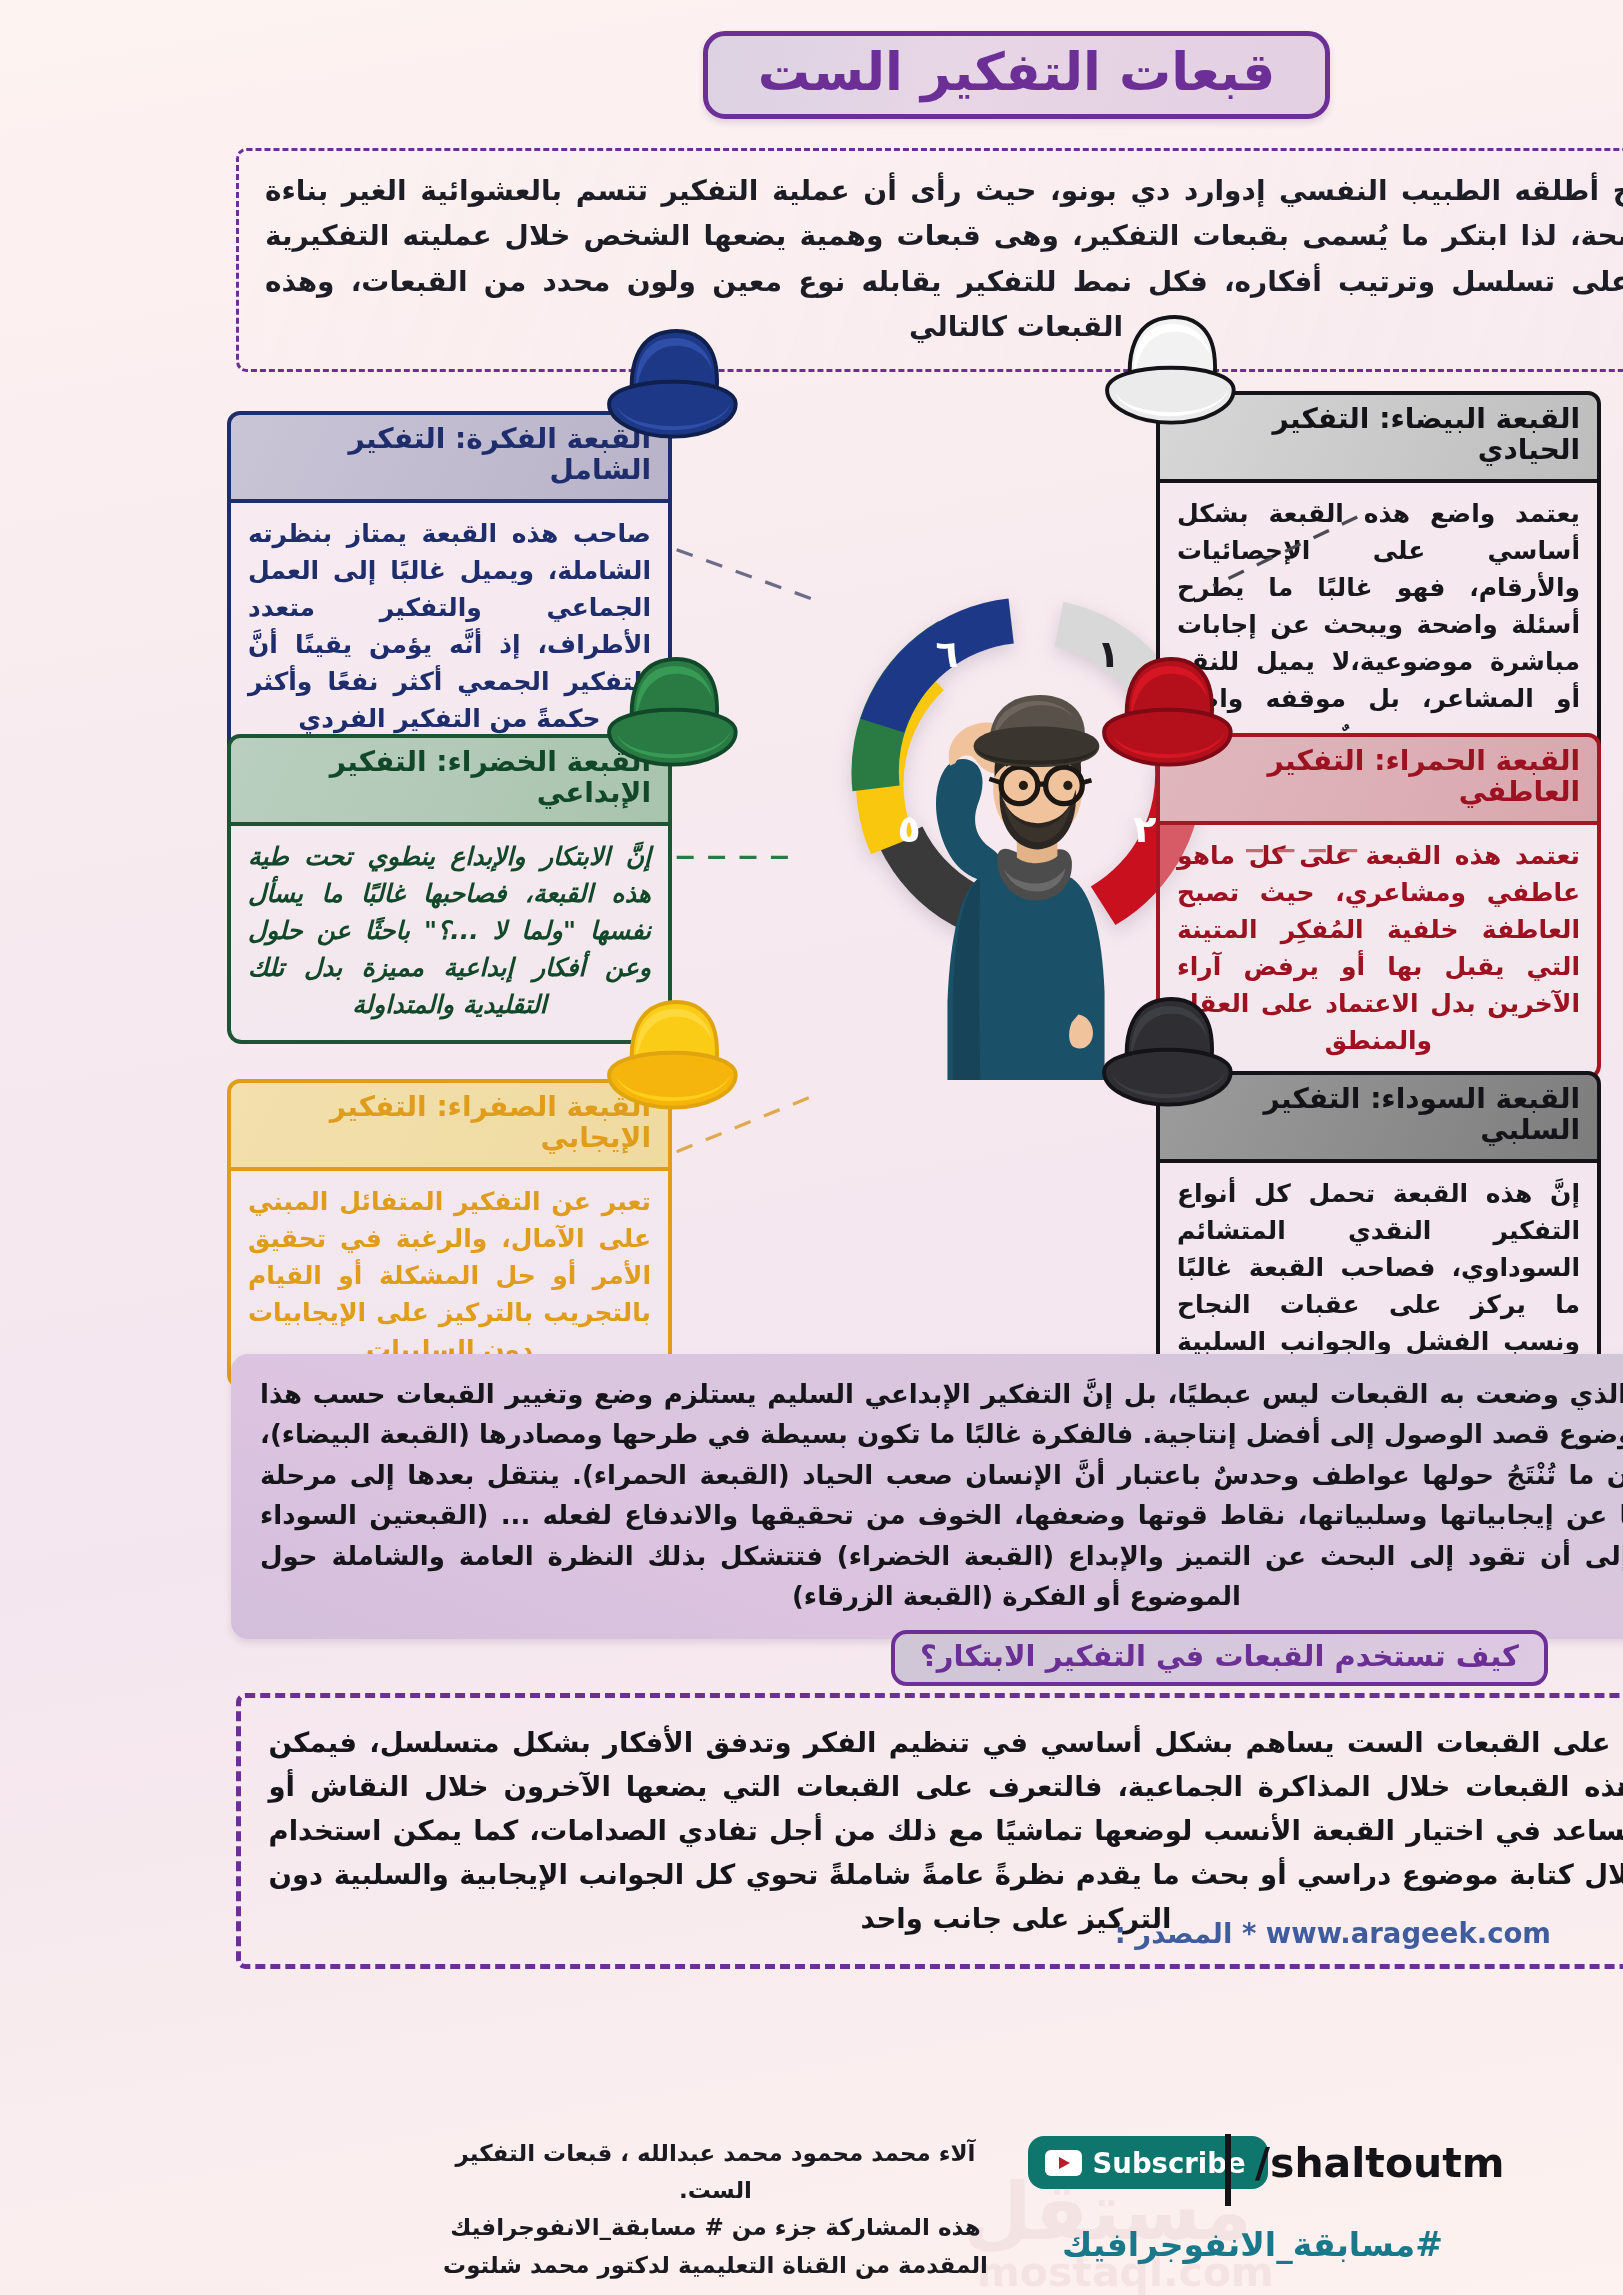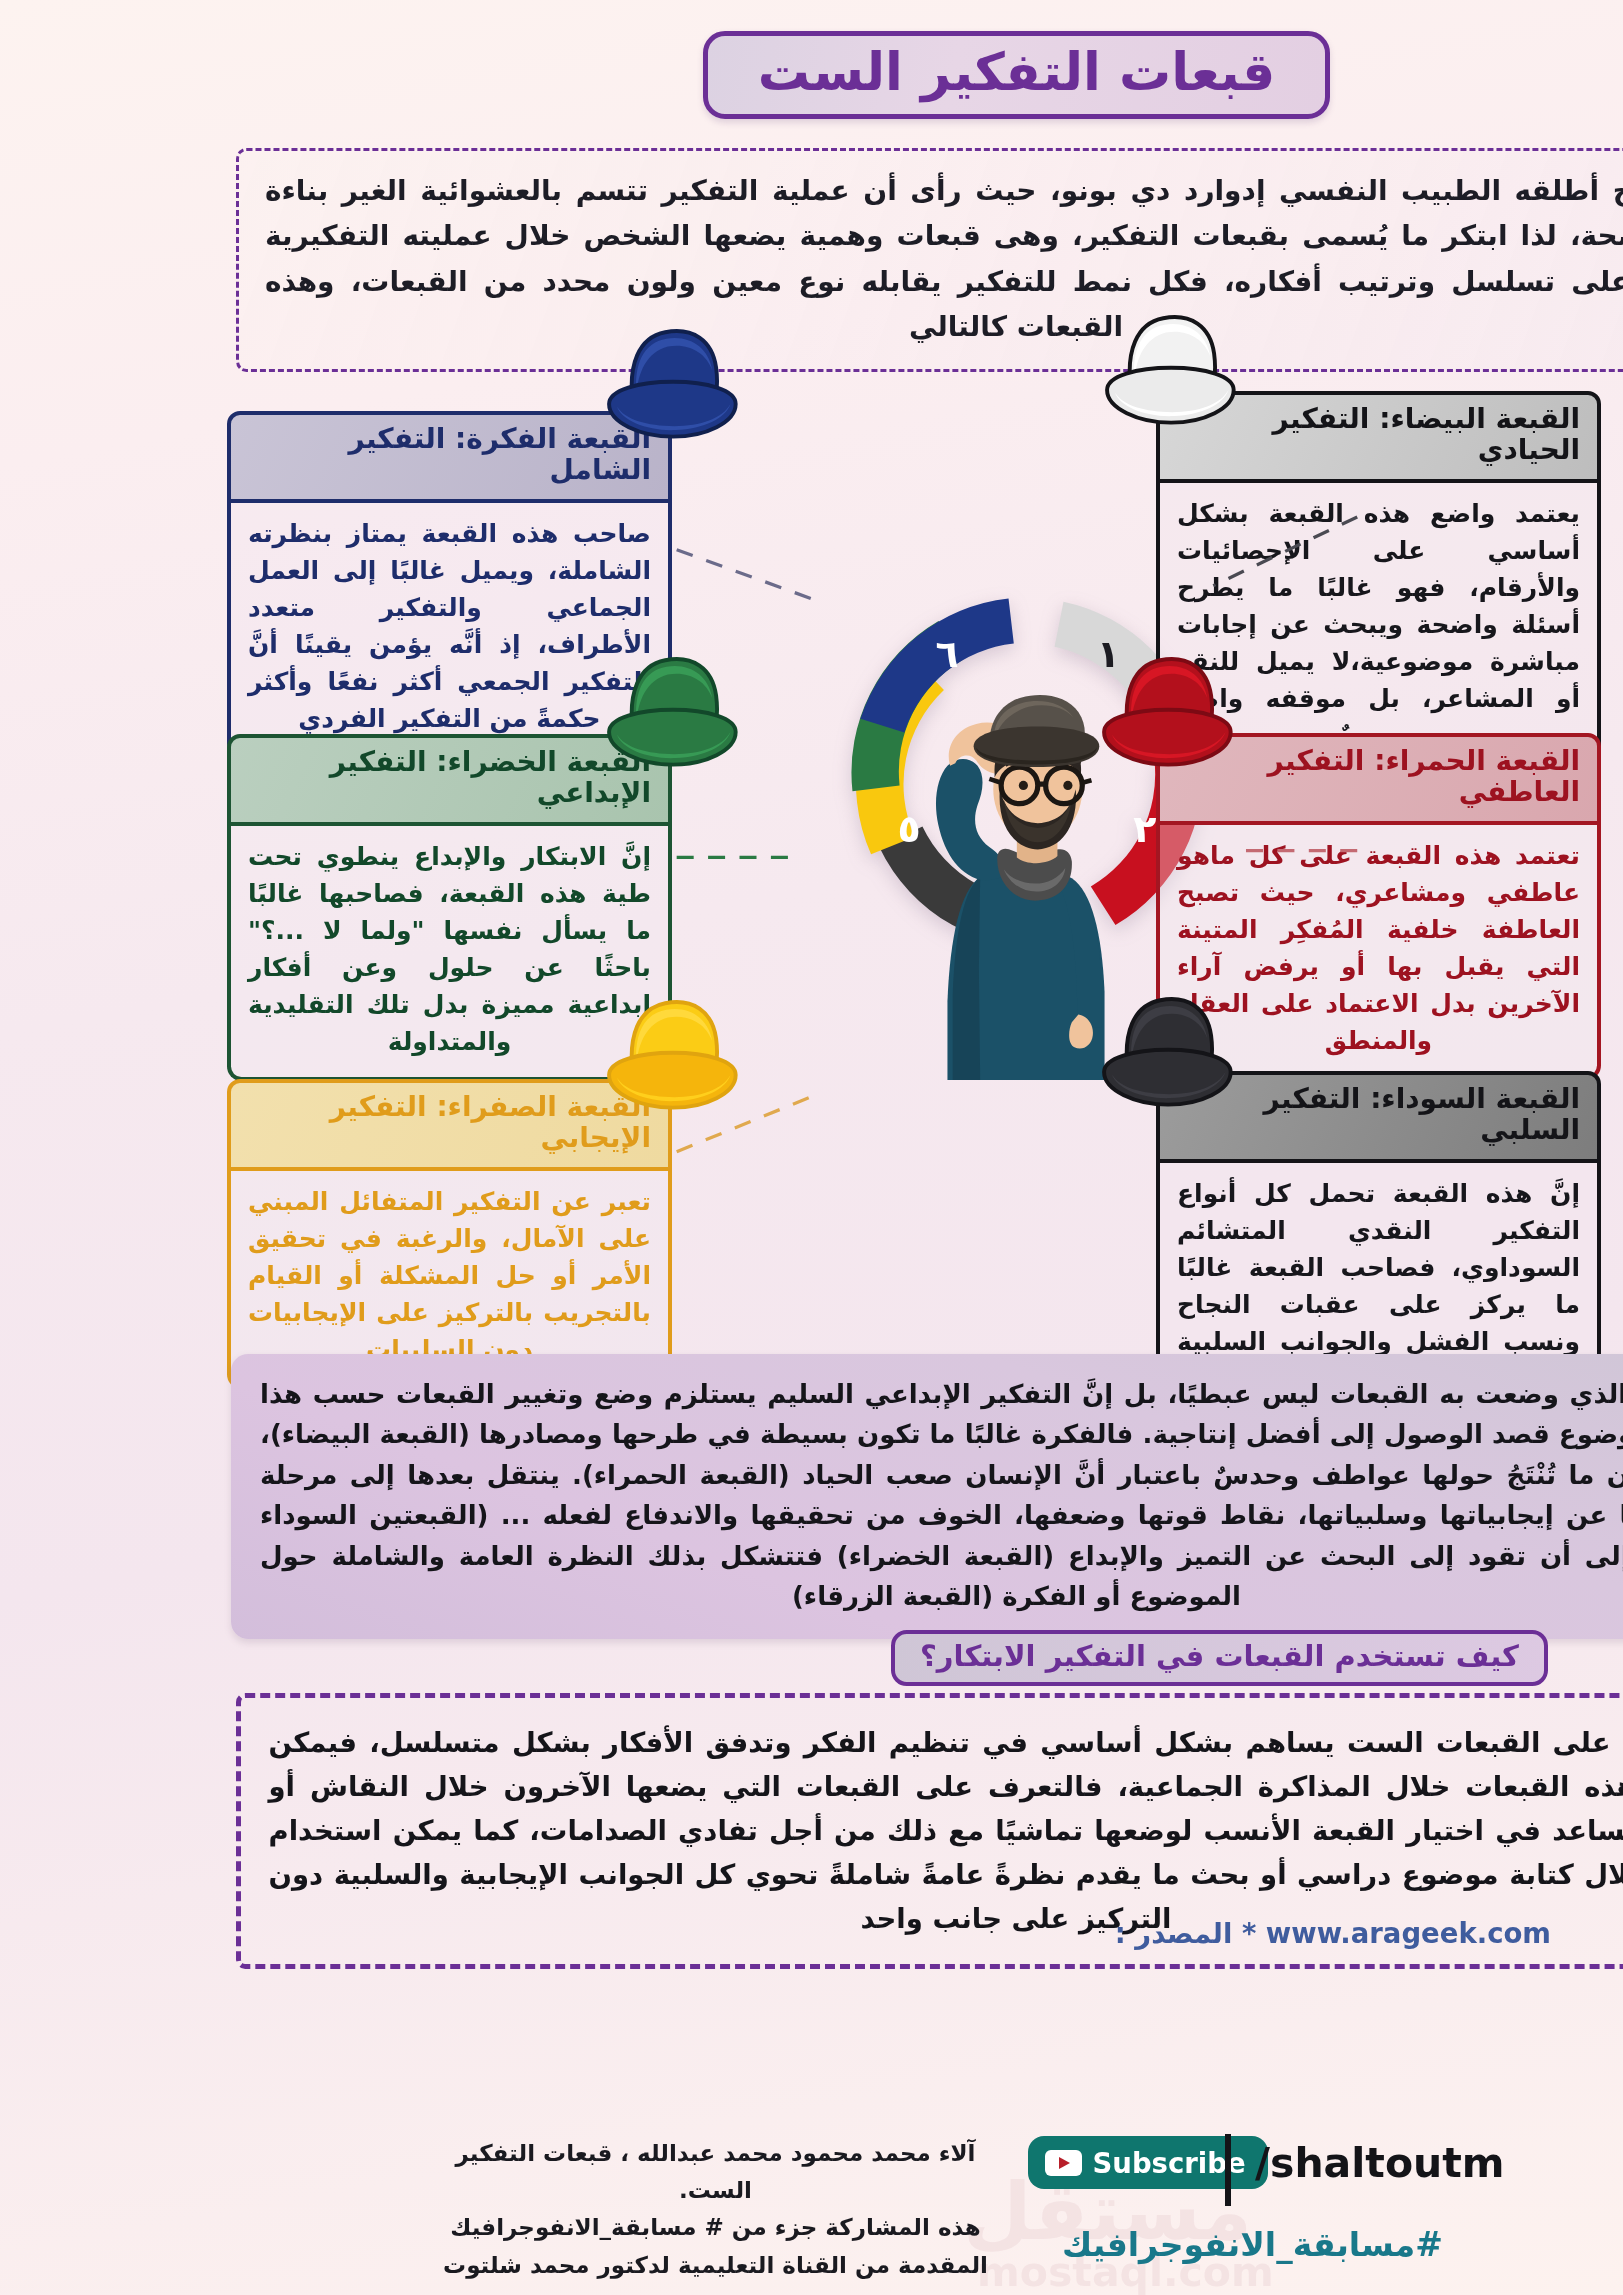--- a/index.html
+++ b/index.html
@@ -82,21 +82,21 @@
 
   
   .c-white { right:22px; top:391px; }
   .c-white .card-head { background:linear-gradient(115deg,#d7d7d7,#bdbdbd); border:4.6px solid #141418; color:#141418; }
   .c-white .card-body { background:rgba(240,230,238,.35); border:4.6px solid #141418; border-top:0; }
   .c-white .card-body p { color:#17171c; }
 
   
   .c-green { left:22px; top:734px; }
   .c-green .card-head { background:linear-gradient(115deg,#bacfbf,#a9c4ae); border:4.6px solid #1d5433; color:#12482a; }
-  .c-green .card-body { background:rgba(240,232,240,.35); border:4.6px solid #1d5433; border-top:0; }
+  .c-green .card-body { background:rgba(240,232,240,.35); border:4.6px solid #1d5433; border-top:0;font-style:italic; }
   .c-green .card-body p { color:#12482a; }
 
   
   .c-red { right:22px; top:733px; }
   .c-red .card-head { background:linear-gradient(115deg,#e0b7bd,#d9a7ae); border:4.6px solid #a31622; color:#9d1220; }
   .c-red .card-body { background:rgba(240,232,238,.35); border:4.6px solid #a31622; border-top:0; }
   .c-red .card-body p { color:#9d1220; }
 
   
   .c-yellow { left:22px; top:1079px; }

